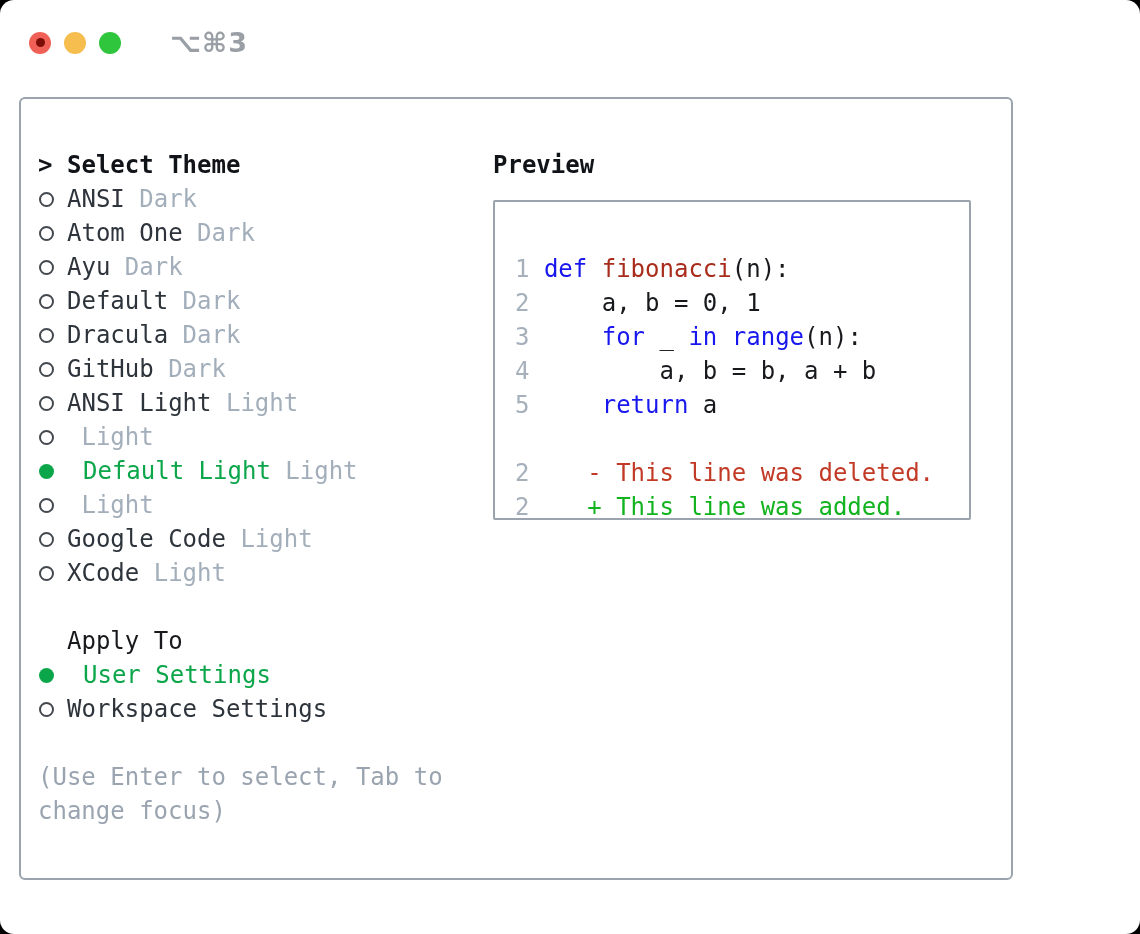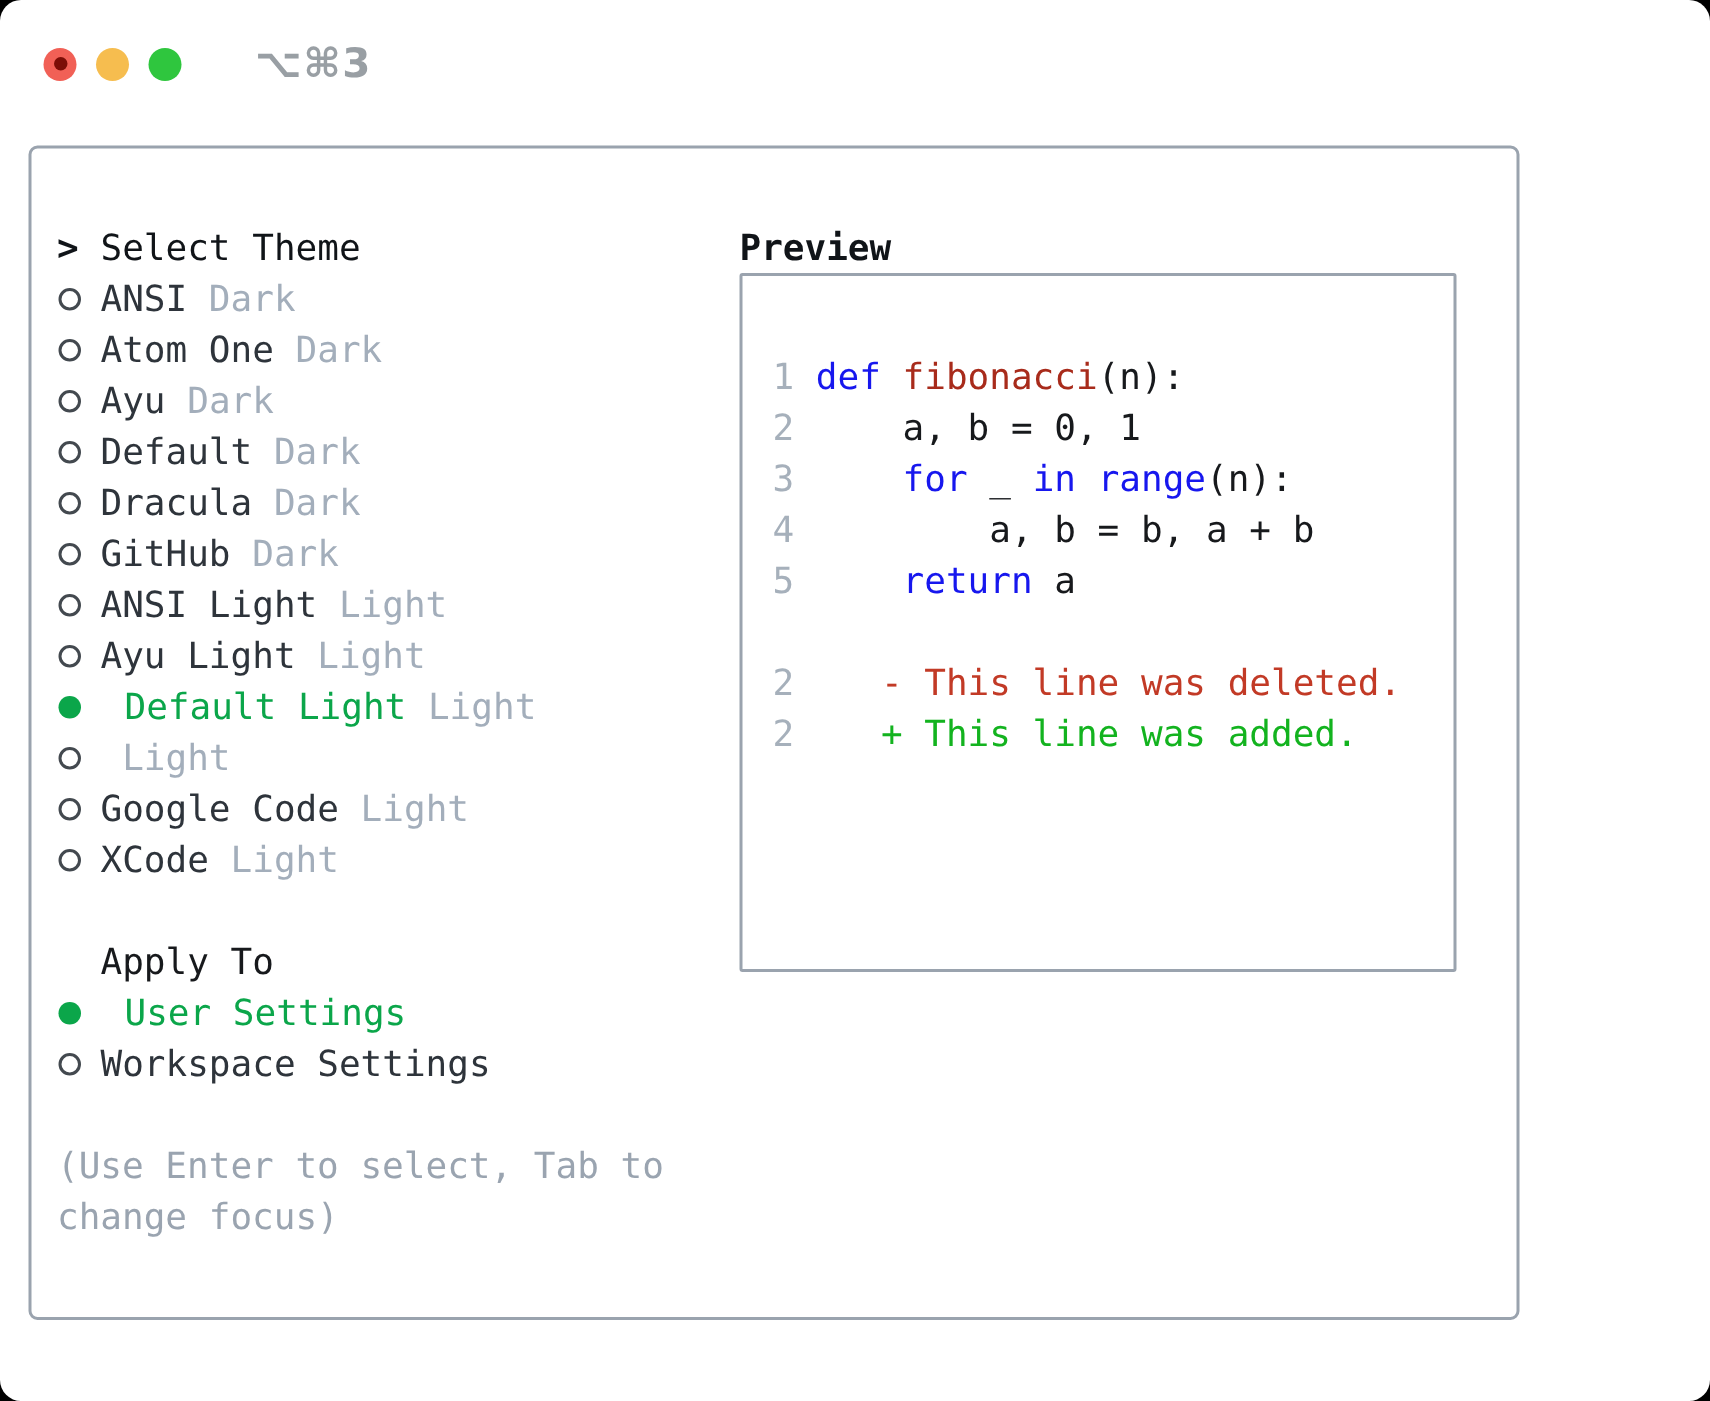--- a/index.html
+++ b/index.html
@@ -56,28 +56,29 @@
   .dot{
     width:11px;height:11px;border-radius:50%;
     border:2px solid #43494f;margin-left:1px;
   }
   .sel .dot{width:15px;height:15px;border:none;background:var(--accent-green);}
   .sel .tname{color:var(--accent-green);margin-left:16px;}
   .tname{color:var(--text);}
   .ttag{color:var(--muted);}
   .heading-row{display:flex;height:34px;align-items:center;white-space:pre;}
   .prompt{width:29px;flex:0 0 29px;font-weight:bold;color:#101418;}
-  .h-label{font-weight:normal;color:#101418;}
+  .h-label{font-weight:bold;color:#101418;}
   .spacer{height:34px;}
   .apply-heading{padding-left:29px;color:#17191c;height:34px;}
   .hint{color:var(--hint);height:34px;white-space:pre;}
   
   .preview-label{font-weight:bold;color:#101418;height:34px;}
   .preview-box{
-    width:478px;height:466px;
+    margin-top:18px;
+    width:478px;height:320px;
     box-sizing:border-box;
     border:2px solid var(--border);
     border-radius:2px;
     padding:16px 12px 0 20px;
     overflow:hidden;
   }
   .cline{height:34px;white-space:pre;font-size:24px;line-height:34px;}
   .tok.ln{color:var(--linenum);}
   .tok.kw{color:var(--keyword-blue);}
   .tok.fn{color:var(--function-red);}
@@ -109,21 +110,21 @@
         <span class="prompt">&gt;</span><span class="h-label">Select Theme</span>
       </div>
       <div id="theme-list">
           <div class="trow"><span class="mark"><span class="dot"></span></span><span class="tname">ANSI</span><span class="ttag"> Dark</span></div>
           <div class="trow"><span class="mark"><span class="dot"></span></span><span class="tname">Atom One</span><span class="ttag"> Dark</span></div>
           <div class="trow"><span class="mark"><span class="dot"></span></span><span class="tname">Ayu</span><span class="ttag"> Dark</span></div>
           <div class="trow"><span class="mark"><span class="dot"></span></span><span class="tname">Default</span><span class="ttag"> Dark</span></div>
           <div class="trow"><span class="mark"><span class="dot"></span></span><span class="tname">Dracula</span><span class="ttag"> Dark</span></div>
           <div class="trow"><span class="mark"><span class="dot"></span></span><span class="tname">GitHub</span><span class="ttag"> Dark</span></div>
           <div class="trow"><span class="mark"><span class="dot"></span></span><span class="tname">ANSI Light</span><span class="ttag"> Light</span></div>
-          <div class="trow"><span class="mark"><span class="dot"></span></span><span class="tname">Ayu Light</span><span class="ttag"> Light</span></div>
+          <div class="trow"><span class="mark"><span class="dot"></span></span><span class="ttag"> Light</span></div>
           <div class="trow sel"><span class="mark"><span class="dot"></span></span><span class="tname">Default Light</span><span class="ttag"> Light</span></div>
           <div class="trow"><span class="mark"><span class="dot"></span></span><span class="ttag"> Light</span></div>
           <div class="trow"><span class="mark"><span class="dot"></span></span><span class="tname">Google Code</span><span class="ttag"> Light</span></div>
           <div class="trow"><span class="mark"><span class="dot"></span></span><span class="tname">XCode</span><span class="ttag"> Light</span></div>
         </div>
       <div class="spacer"></div>
       <div class="apply-heading">Apply To</div>
       <div id="apply-list">
           <div class="trow sel"><span class="mark"><span class="dot"></span></span><span class="tname">User Settings</span></div>
           <div class="trow"><span class="mark"><span class="dot"></span></span><span class="tname">Workspace Settings</span></div>

